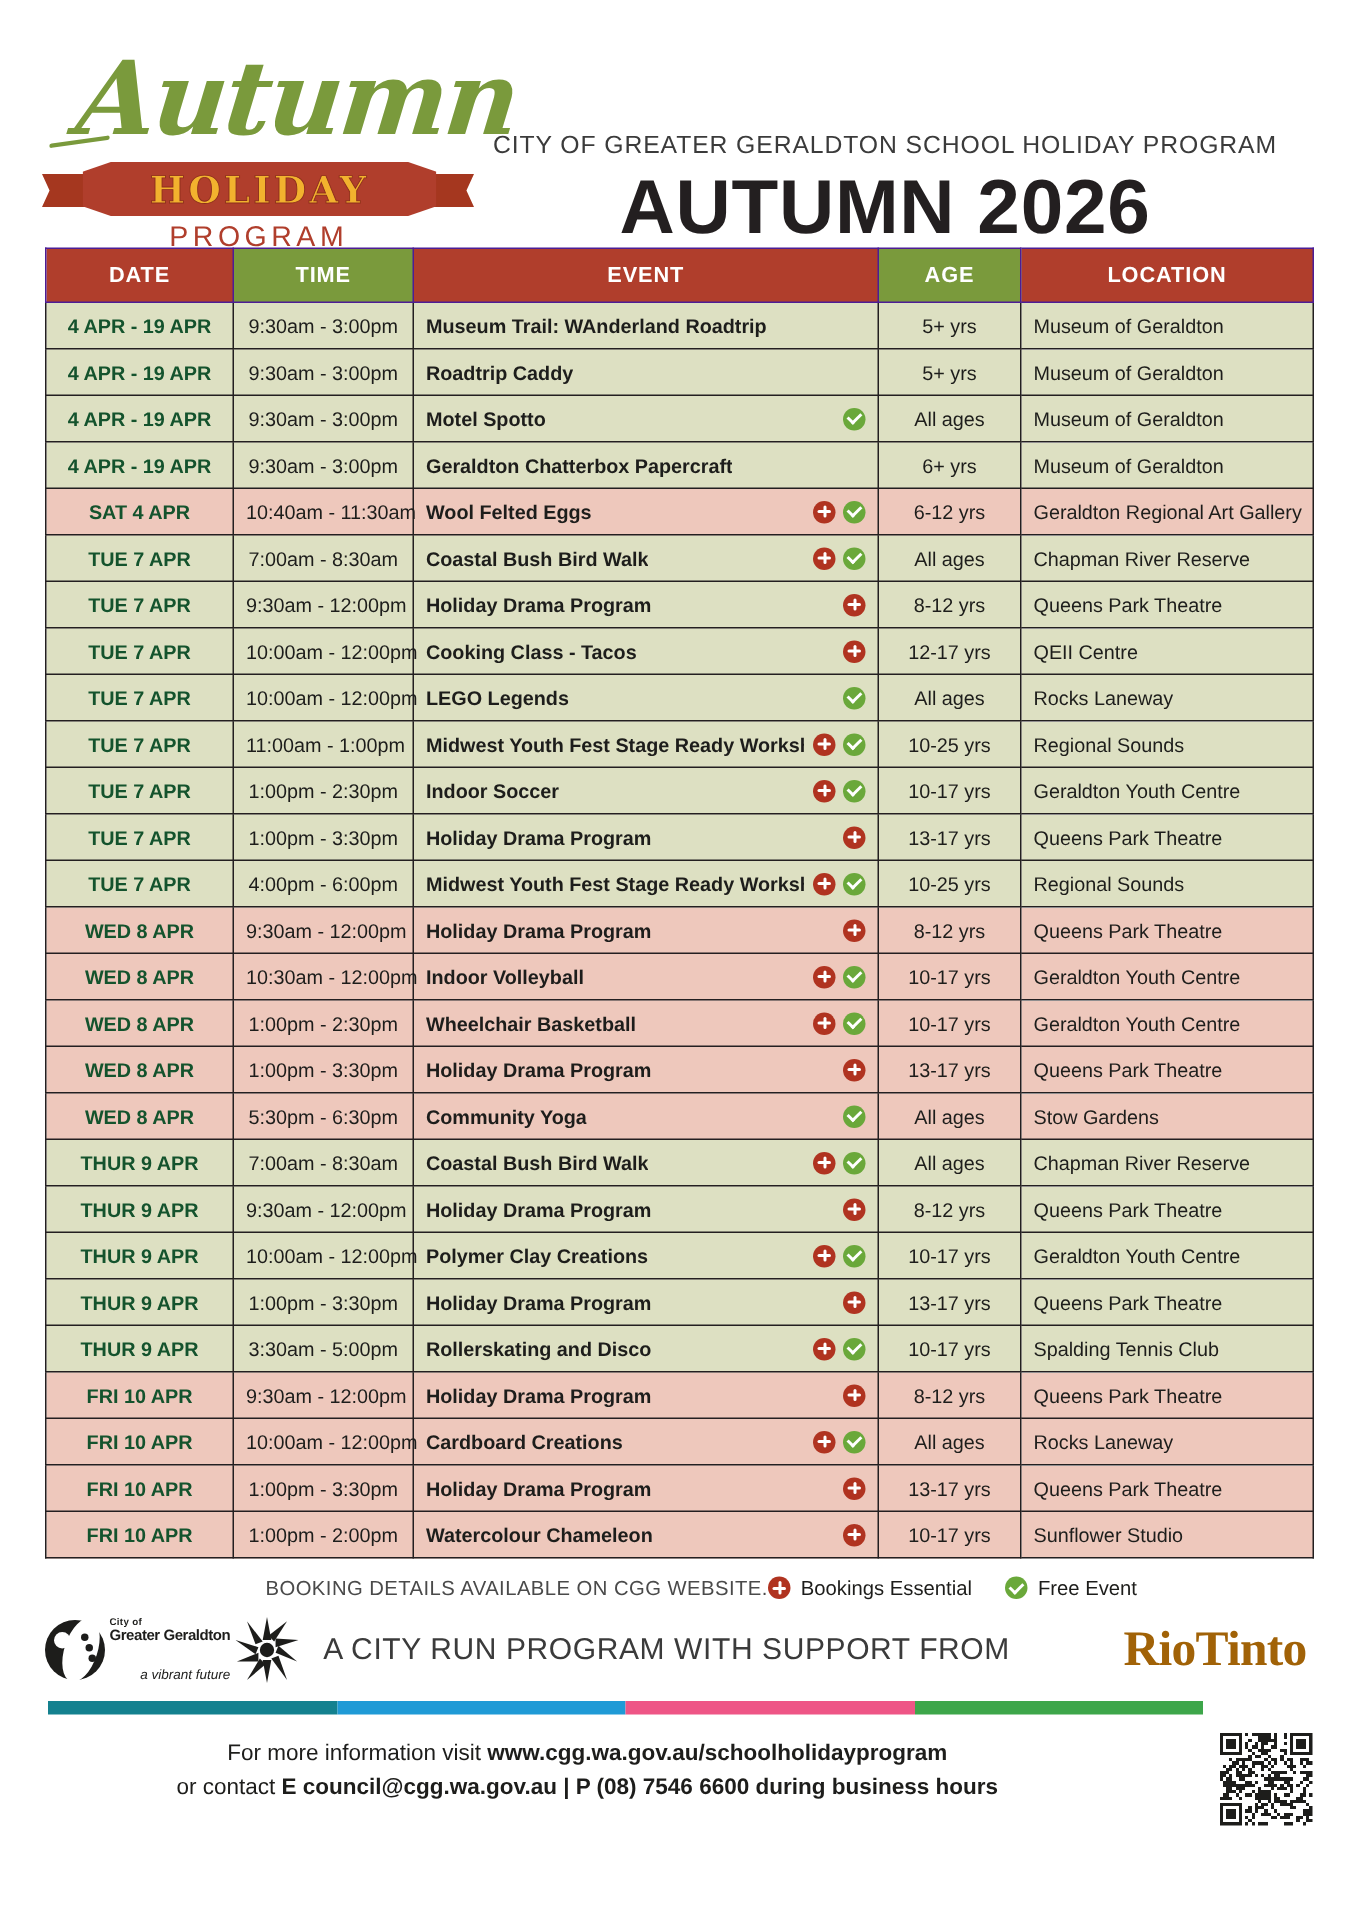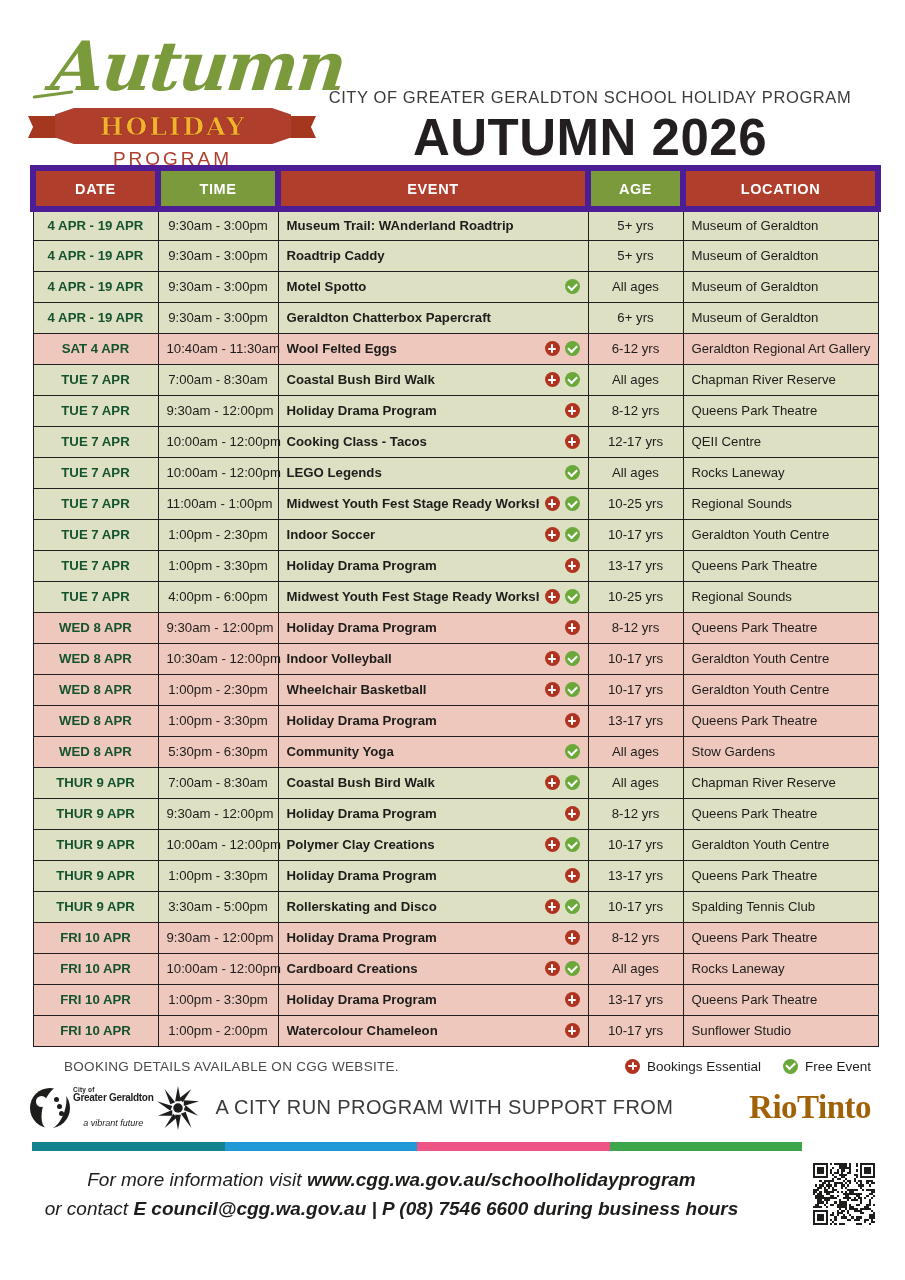--- a/index.html
+++ b/index.html
@@ -49,21 +49,21 @@
 
   .header-text{flex:1;padding-top:68px;text-align:center;padding-right:10px;}
   .kicker{font-size:16.5px;letter-spacing:0.6px;color:#3b3b3b;font-weight:400;white-space:nowrap;}
   .bigtitle{font-size:51px;font-weight:bold;letter-spacing:0.5px;color:#231f20;margin-top:4px;line-height:1.05;}
 
   
   .table-wrap{padding:0 30px;}
   table.sched{border-collapse:collapse;width:845px;table-layout:fixed;}
   table.sched th{
     color:#ffffff;font-size:14.5px;font-weight:bold;letter-spacing:0.6px;
-    height:35px;padding:0;text-align:center;border:6px solid #4c1d95;
+    height:35px;padding:0;text-align:center;border:1px solid #4c1d95;
   }
   th.c-date,th.c-event,th.c-loc{background:#b03e2c;}
   th.c-time,th.c-age{background:#7a9a3c;}
   table.sched td{
     border:1px solid #231f20;height:31px;padding:0 8px;font-size:13.2px;
     vertical-align:middle;box-sizing:border-box;
   }
   .col-date{width:125px;}
   .col-time{width:120px;}
   .col-event{width:310px;}
@@ -92,21 +92,21 @@
   .ico-book::after{left:6.7px;top:3.3px;width:2px;height:8.4px;}
   .ico-free{background:#6aa83a;}
   .ico-free::after{
     content:"";position:absolute;left:3.3px;top:3.5px;width:7px;height:3.6px;
     border-left:2px solid #fff;border-bottom:2px solid #fff;
     transform:rotate(-45deg);
   }
 
   
   .legend-row{
-    display:flex;align-items:center;justify-content:space-between;
+    display:flex;align-items:center;justify-content:center;
     padding:12px 34px 0 17px;
     margin-left:47px;
   }
   .booking-note{font-size:13.5px;color:#4a4a4a;letter-spacing:0.3px;}
   .legend{display:flex;align-items:center;gap:7px;font-size:13.5px;color:#1d1d1b;}
   .legend .sp{display:inline-block;width:8px;}
 
   
   .sponsor-row{display:flex;align-items:center;padding:12px 34px 0 30px;gap:8px;}
   .cgg-logo{display:flex;align-items:center;gap:3px;flex:0 0 auto;}
@@ -121,38 +121,38 @@
   .cgg-mark .dot{position:absolute;width:5px;height:5px;border-radius:50%;background:#1d1d1b;}
   .cgg-mark .d1{left:24px;top:9px;}
   .cgg-mark .d2{left:27px;top:16px;}
   .cgg-mark .d3{left:29px;top:23px;}
   .cgg-mark .person{
     position:absolute;left:6px;top:8px;width:11px;height:11px;border-radius:50%;background:#fff;
   }
   .cgg-words{line-height:1;}
   .cgg-cityof{font-size:6.5px;font-weight:bold;color:#1d1d1b;letter-spacing:0.2px;}
   .cgg-name{font-size:10px;font-weight:bold;color:#1d1d1b;letter-spacing:-0.3px;}
-  .cgg-tag{font-size:9px;font-style:italic;color:#1d1d1b;text-align:center;margin-top:16px;}
+  .cgg-tag{font-size:9px;font-style:italic;color:#1d1d1b;text-align:right;margin-top:16px;}
   .sunburst{width:42px;height:44px;margin-left:-4px;flex:0 0 auto;}
   .support-text{
     font-size:20px;color:#3b3b3b;letter-spacing:0.4px;white-space:nowrap;margin-left:8px;
   }
   .riotinto{
     margin-left:auto;font-family:"Liberation Serif","DejaVu Serif",serif;
     font-weight:bold;font-size:33px;color:#cf2027;letter-spacing:-0.5px;white-space:nowrap;
   }
 
   
   .colorbar{display:flex;height:9px;margin:12px 34px 0 32px;width:770px;}
   .cb{flex:1;}
 
   
   .contact-row{display:flex;align-items:flex-start;padding:10px 30px 0 30px;}
   .contact-text{flex:1;text-align:center;padding-right:60px;padding-top:4px;}
-  .contact-line{font-size:19px;color:#1d1d1b;line-height:1.55;font-style:italic;}
+  .contact-line{font-size:15px;color:#1d1d1b;line-height:1.55;}
   .contact-line b{font-weight:bold;}
   .qr{width:62px;height:62px;flex:0 0 62px;margin-top:2px;}
 </style>
 </head>
 <body>
 
 <div class="page">
 
   <div class="header">
     <div class="logo">

